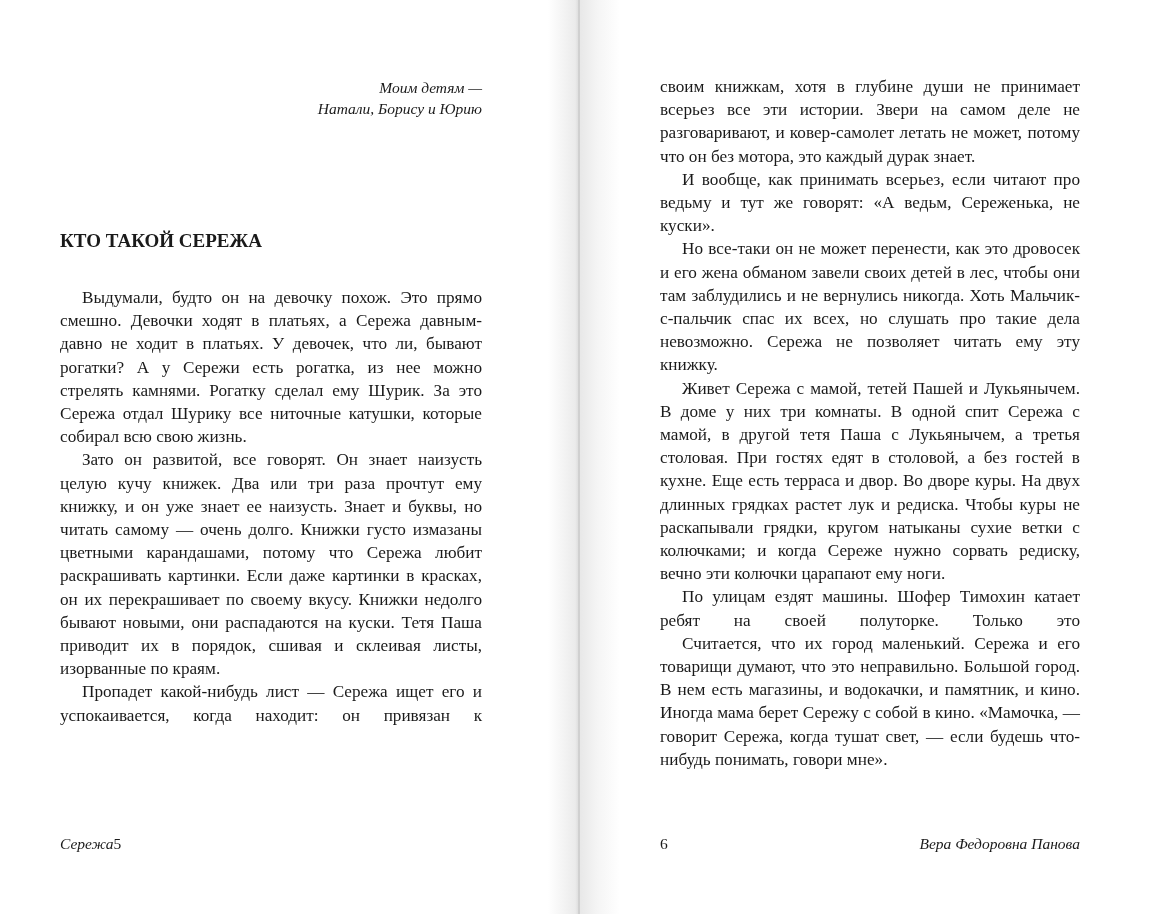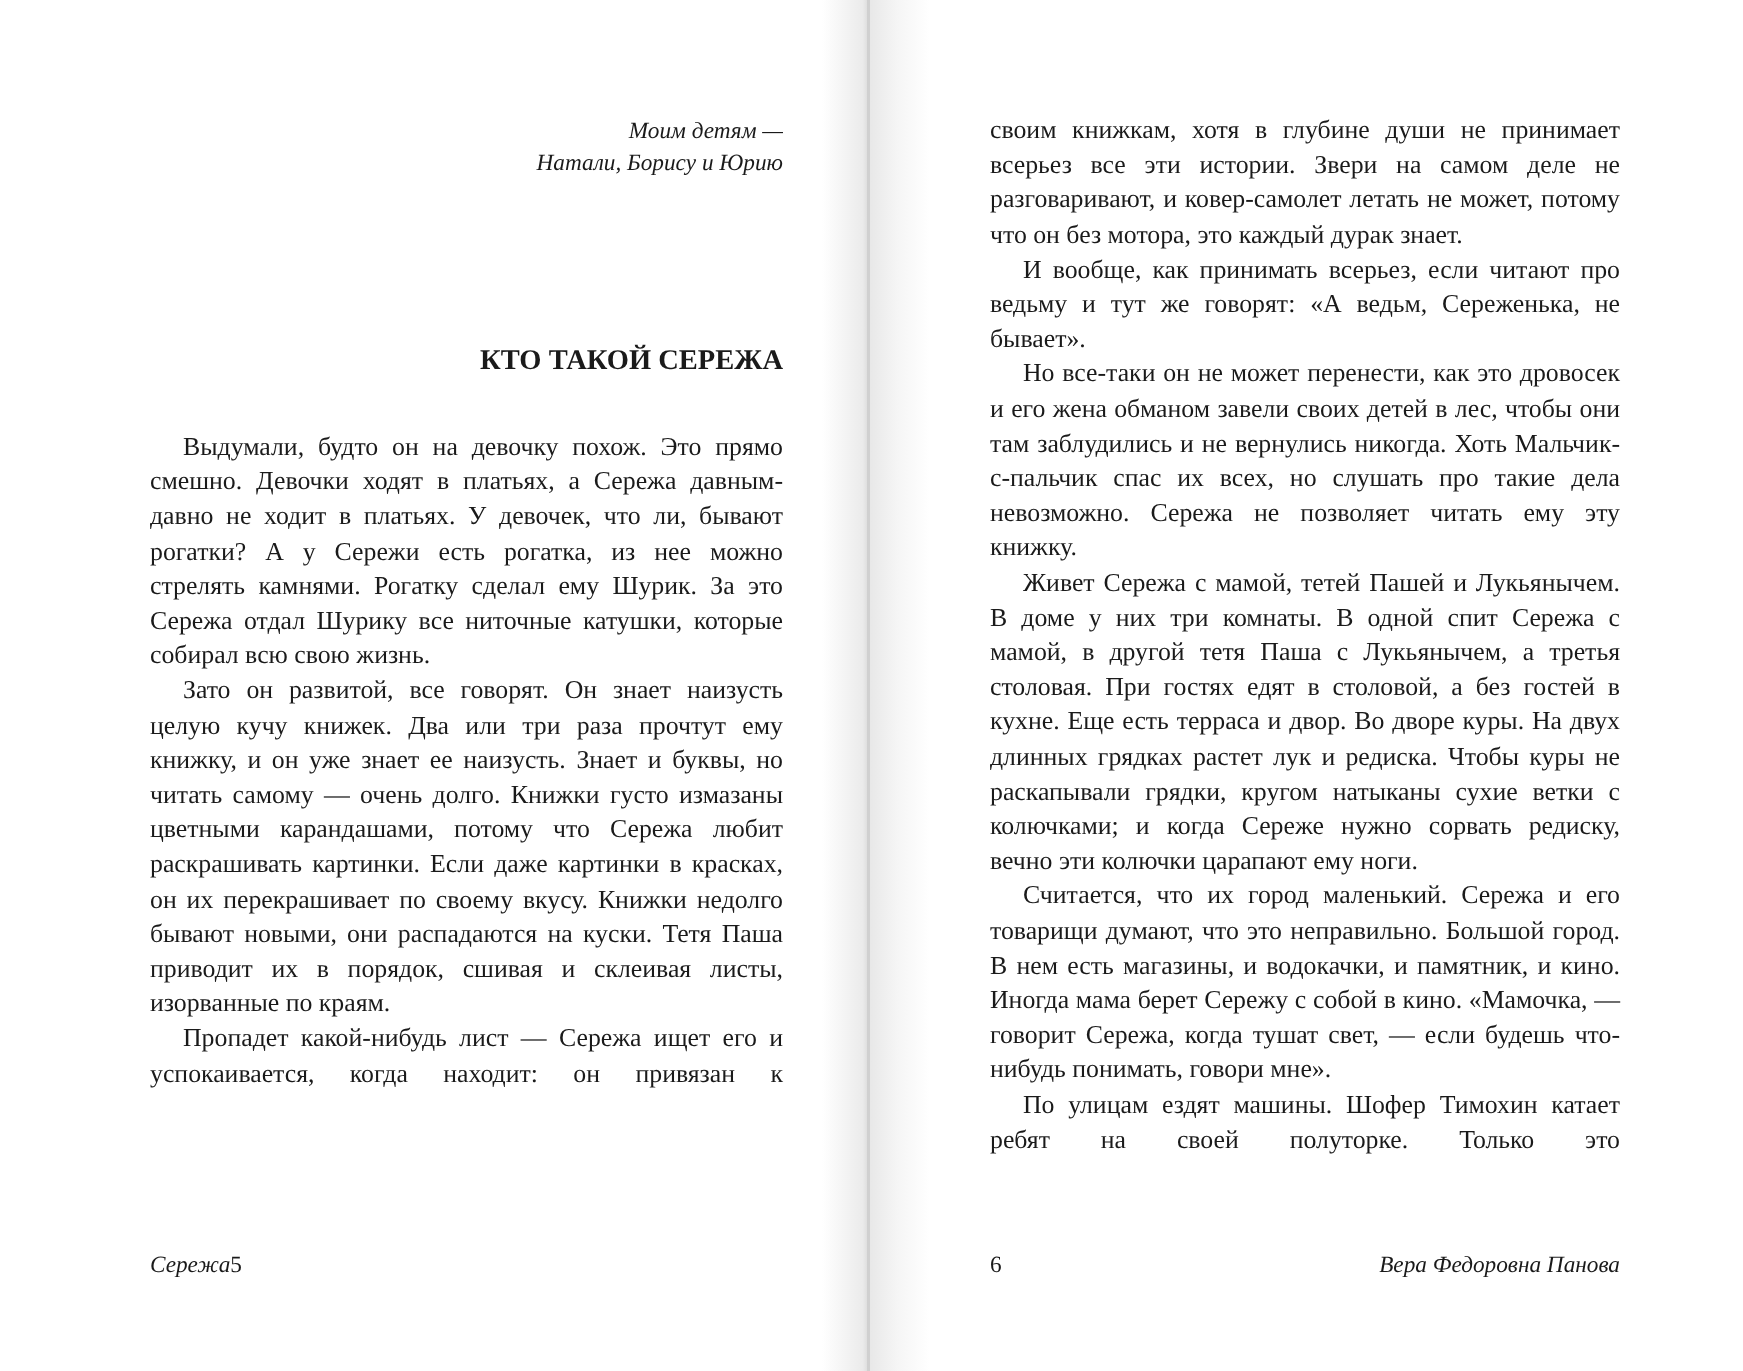--- a/index.html
+++ b/index.html
@@ -5,21 +5,21 @@
   html, body { margin: 0; padding: 0; }
   body {
     width: 1162px; height: 914px; overflow: hidden; background: #ffffff;
     position: relative;
     font-family: "Liberation Serif", "DejaVu Serif", serif;
     color: #1a1a1a;
   }
   .page {
     position: absolute; top: 0; height: 914px; background: #ffffff;
   }
-  .page-left { left: 0; width: 492px; margin-left: 40px; }
+  .page-left { left: 0; width: 492px; }
   .page-right { left: 580px; width: 582px; border-radius: 29px; }
   .gutter-shadow-left {
     position: absolute; top: 0; left: 548px; width: 32px; height: 914px;
     background: linear-gradient(to right, rgba(255,255,255,0) 0%, rgba(235,235,235,1) 85%, rgba(215,215,215,1) 100%);
   }
   .gutter-line {
     position: absolute; top: 0; left: 578px; width: 2px; height: 914px; background: #d0d0d0;
   }
   .gutter-shadow-right {
     position: absolute; top: 0; left: 580px; width: 40px; height: 914px;
@@ -34,21 +34,21 @@
   .left-block { left: 60px; width: 422px; }
   .right-block { left: 80px; width: 420px; }
   .para { margin: 0; text-indent: 22px; }
   .para.noindent { text-indent: 0; }
   .epigraph {
     position: absolute; left: 60px; width: 422px; top: 77px;
     text-align: right; font-style: italic; font-size: 15.5px; line-height: 21px;
   }
   .chapter-title {
     position: absolute; left: 60px; width: 422px; top: 228px;
-    text-align: right; font-weight: bold; font-size: 19px; line-height: 25px;
+    text-align: left; font-weight: bold; font-size: 19px; line-height: 25px;
   }
   .footer {
     position: absolute; top: 834px; font-size: 15.5px; line-height: 20px;
   }
   .footer .italic { font-style: italic; }
   .footer-left { left: 60px; width: 422px; display: flex; }
   .footer-right { left: 80px; width: 420px; display: flex; justify-content: space-between; }
   .line { display: block; }
 </style>
 </head>
@@ -71,25 +71,25 @@
     <span class="italic">Сережа</span>
     <span>5</span>
   </div>
 </div>
 
 <div class="gutter-shadow-left"></div>
 
 <div class="page page-right">
   <div class="text-block right-block" style="top:75px;">
     <p class="para noindent">своим книжкам, хотя в глубине души не принимает всерьез все эти истории. Звери на самом деле не разговаривают, и ковер-самолет летать не может, потому что он без мотора, это каждый дурак знает.</p>
-    <p class="para">И вообще, как принимать всерьез, если читают про ведьму и тут же говорят: «А ведьм, Сереженька, не бывает».</p>
+    <p class="para">И вообще, как принимать всерьез, если читают про ведьму и тут же говорят: «А ведьм, Сереженька, не куски».</p>
     <p class="para">Но все-таки он не может перенести, как это дровосек и его жена обманом завели своих детей в лес, чтобы они там заблудились и не вернулись никогда. Хоть Мальчик-с-пальчик спас их всех, но слушать про такие дела невозможно. Сережа не позволяет читать ему эту книжку.</p>
     <p class="para">Живет Сережа с мамой, тетей Пашей и Лукьянычем. В доме у них три комнаты. В одной спит Сережа с мамой, в другой тетя Паша с Лукьянычем, а третья столовая. При гостях едят в столовой, а без гостей в кухне. Еще есть терраса и двор. Во дворе куры. На двух длинных грядках растет лук и редиска. Чтобы куры не раскапывали грядки, кругом натыканы сухие ветки с колючками; и когда Сереже нужно сорвать редиску, вечно эти колючки царапают ему ноги.</p>
+    <p class="para" style="text-align-last: justify;">По улицам ездят машины. Шофер Тимохин катает ребят на своей полуторке. Только это</p>
     <p class="para">Считается, что их город маленький. Сережа и его товарищи думают, что это неправильно. Большой город. В нем есть магазины, и водокачки, и памятник, и кино. Иногда мама берет Сережу с собой в кино. «Мамочка, — говорит Сережа, когда тушат свет, — если будешь что-нибудь понимать, говори мне».</p>
-    <p class="para" style="text-align-last: justify;">По улицам ездят машины. Шофер Тимохин катает ребят на своей полуторке. Только это</p>
   </div>
   <div class="footer footer-right">
     <span>6</span>
     <span class="italic">Вера Федоровна Панова</span>
   </div>
 </div>
 
 <div class="gutter-shadow-right"></div>
 <div class="gutter-line"></div>
 

